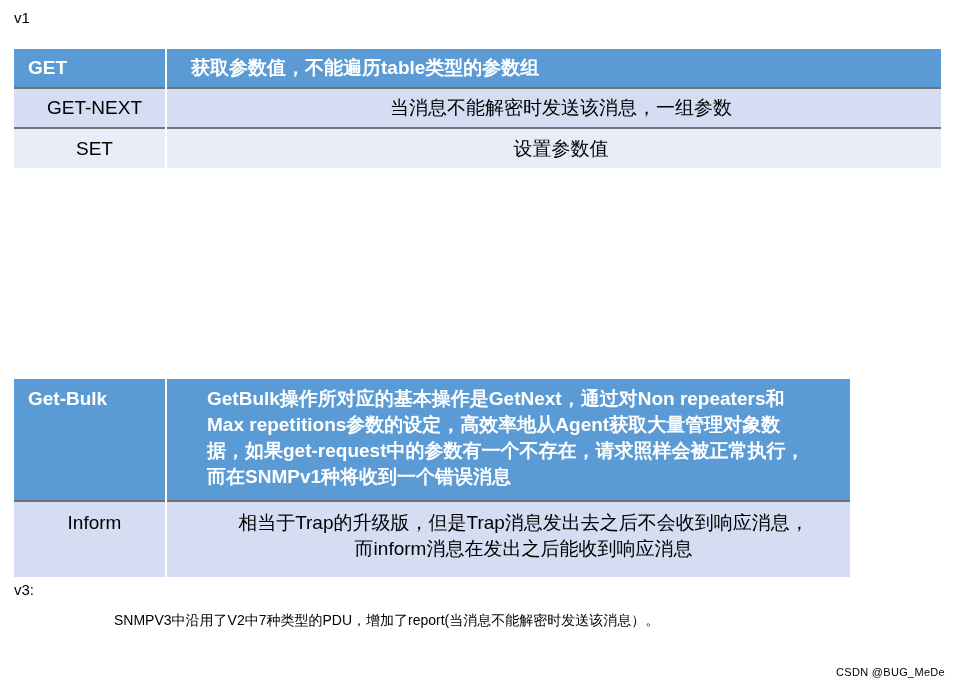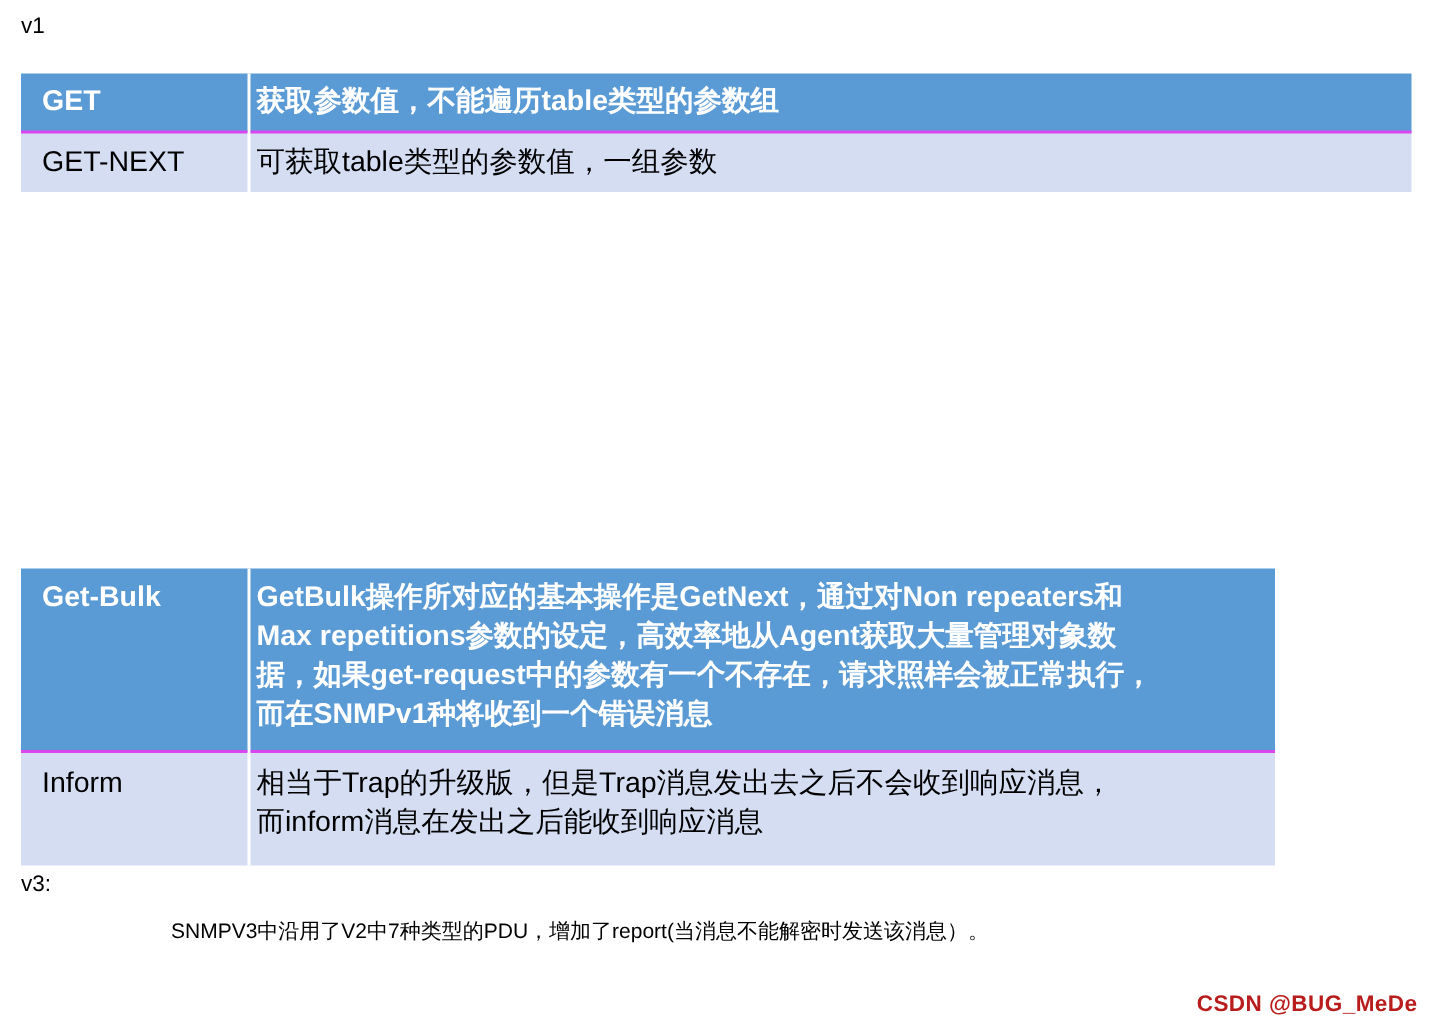--- a/index.html
+++ b/index.html
@@ -71,65 +71,64 @@
 
   .col-key   { width: 151px; }
   .col-val   { width: auto; }
 
   .cell {
     padding: 6px 4px 6px 14px;
     font-size: 19px;
     line-height: 26px;
   }
   .cell-val {
-    padding-left: 4px;
+    padding-left: 24px;
     padding-right: 10px;
   }
 
   
   tr.row-header td {
     background: #5b9bd5;
   }
   tr.row-header .cell {
     color: #ffffff;
     font-weight: bold;
   }
   
   tr.row-a td { background: #d4ddf2; }
   tr.row-b td { background: #e9edf8; }
 
   
   .tbl td.col-key { border-right: 2px solid #ffffff; }
 
   
-  .tbl tr + tr td { border-top: 2px solid #d946ef; }
+  .tbl tr + tr td { border-top: 2px solid #737373; text-align: center; }
 
   
   #table-v1 tr { height: 40px; }
   #table-v1 tr.row-header { height: 38px; }
 
   #table-v2 tr.row-header { height: 122px; }
   #table-v2 tr.row-header td { vertical-align: top; }
   #table-v2 tr.row-header .cell { padding-top: 7px; }
   #table-v2 tr.row-body { height: 76px; }
   #table-v2 tr.row-body td { vertical-align: top; }
   #table-v2 tr.row-body .cell { padding-top: 8px; }
 
-  .multiline { white-space: pre-line; }
+  .multiline { white-space: pre-line; margin-left: 16px; }
 
   
   .watermark {
     position: absolute;
     right: 20px;
     bottom: 9px;
-    font-size: 15px;
-    color: #b91c1c;
+    font-size: 11px;
+    color: #000000;
     letter-spacing: 0.3px;
     white-space: nowrap;
-    font-weight: bold;
   }
 </style>
 </head>
 <body>
 
 <div class="page">
 
   <div class="section-label" id="label-v1">v1</div>
 
   <table class="tbl" id="table-v1">
@@ -140,21 +139,29 @@
         </td>
         <td class="col-val">
           <div class="cell cell-val">获取参数值，不能遍历table类型的参数组</div>
         </td>
       </tr>
       <tr class="row-a">
         <td class="col-key">
           <div class="cell">GET-NEXT</div>
         </td>
         <td class="col-val">
-          <div class="cell cell-val">可获取table类型的参数值，一组参数</div>
+          <div class="cell cell-val">当消息不能解密时发送该消息，一组参数</div>
+        </td>
+      </tr>
+      <tr class="row-b">
+        <td class="col-key">
+          <div class="cell">SET</div>
+        </td>
+        <td class="col-val">
+          <div class="cell cell-val">设置参数值</div>
         </td>
       </tr>
     </tbody>
   </table>
 
 
   <table class="tbl" id="table-v2">
     <tbody>
       <tr class="row-header">
         <td class="col-key">

